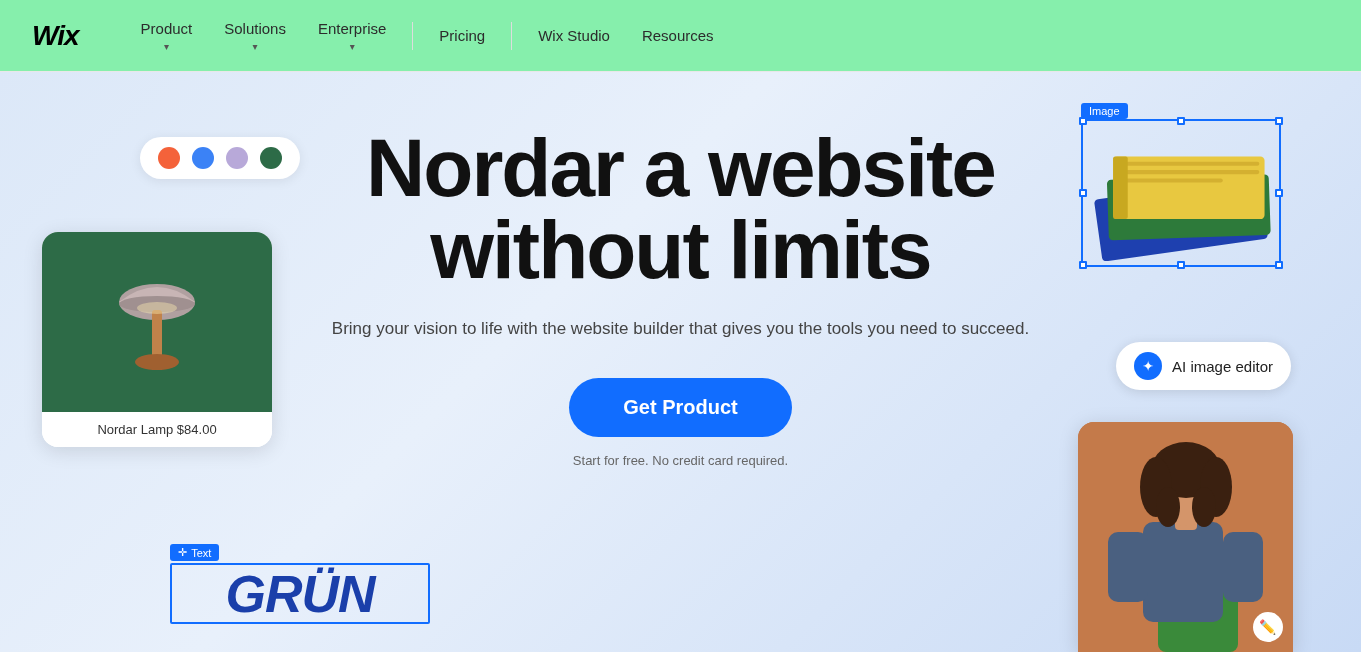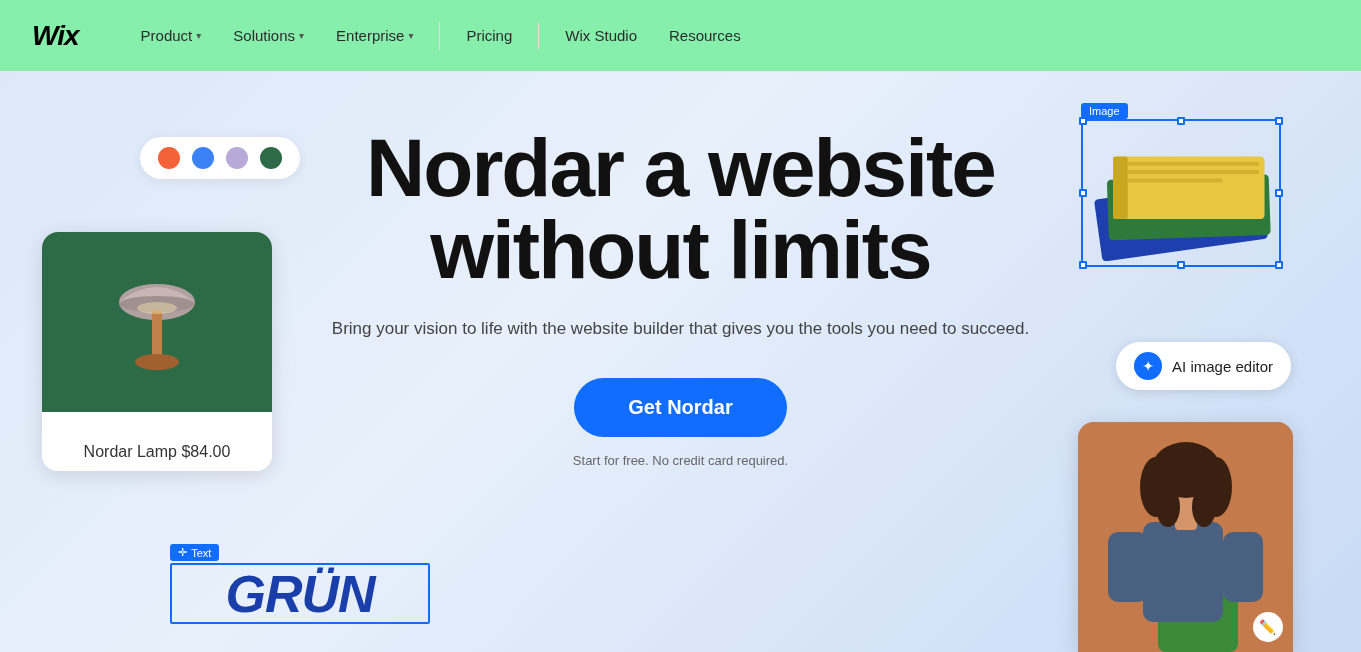--- a/index.html
+++ b/index.html
@@ -40,20 +40,21 @@
     .nav-item {
       display: flex;
       align-items: center;
       gap: 4px;
       padding: 8px 14px;
       font-size: 15px;
       color: #2c2c2c;
       cursor: pointer;
       border-radius: 6px;
       white-space: nowrap;
+      flex-direction: column;
     }
     .nav-item .chevron {
       font-size: 10px;
       color: #555;
     }
     .nav-divider {
       width: 1px;
       height: 28px;
       background: #ddd;
       margin: 0 8px;
@@ -135,25 +136,24 @@
       align-items: center;
       justify-content: center;
       position: relative;
     }
     .lamp-svg {
       width: 90px;
       height: 140px;
     }
     .lamp-card-label {
       padding: 10px 32px;
-      font-size: 16px;
+      font-size: 13px;
       color: #333;
       background: #fff;
       text-align: center;
-      margin-top: 21px;
     }
 
     
     .hero-text {
       position: absolute;
       top: 55px;
       left: 50%;
       transform: translateX(-50%);
       text-align: center;
       width: 700px;
@@ -421,21 +421,21 @@
     <div class="lamp-card-label">Nordar Lamp $84.00</div>
   </div>
 
   <div class="hero-text">
     <h1 class="hero-title">
       <span>Nordar a website</span><br>
       <span>without limits</span>
     </h1>
     <p class="hero-subtitle">Bring your vision to life with the website builder that
 gives you the tools you need to succeed.</p>
-    <button class="cta-button">Get Nordar</button>
+    <button class="cta-button">Get Product</button>
     <p class="cta-subtext">Start for free. No credit card required.</p>
   </div>
 
   <div class="image-widget">
     <div class="widget-label">Image</div>
     <div class="widget-border">
 
       <div class="widget-handle handle-tl"></div>
       <div class="widget-handle handle-tr"></div>
       <div class="widget-handle handle-bl"></div>

